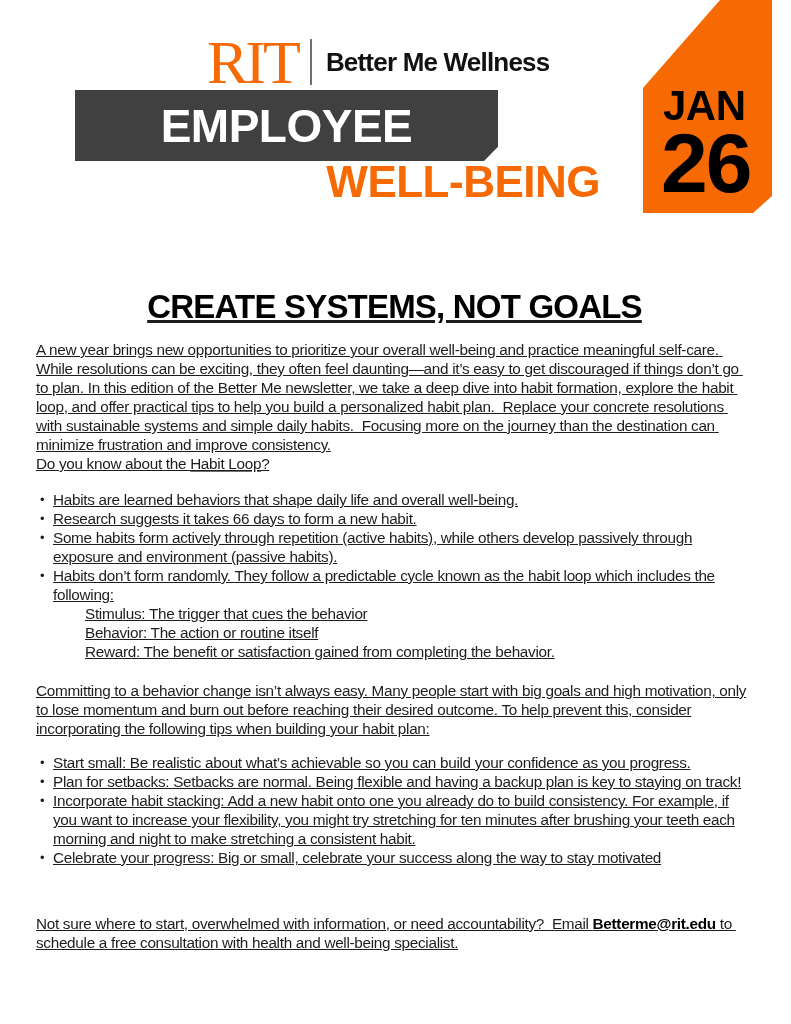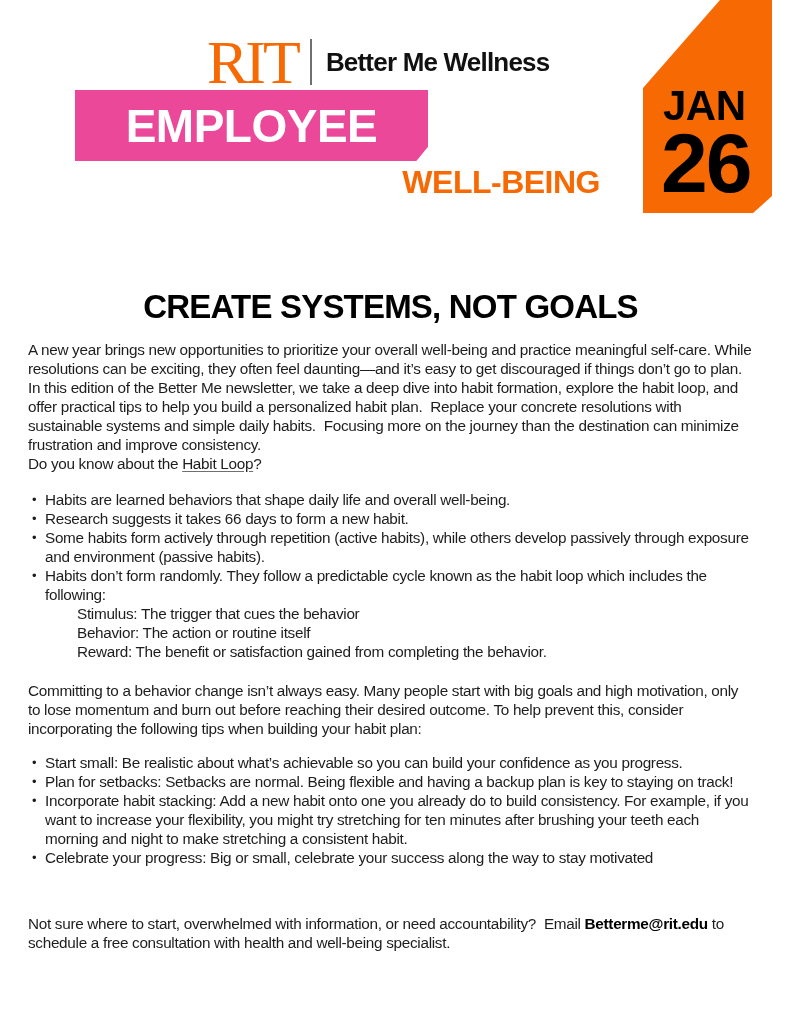--- a/index.html
+++ b/index.html
@@ -39,40 +39,40 @@
     font-size: 26px;
     font-weight: 700;
     letter-spacing: -0.8px;
     color: #111111;
     white-space: nowrap;
   }
 
   .banner-employee {
     position: absolute;
     left: 75px; top: 90px;
-    width: 353px; height: 71px;
-    background: #ec4899;
+    width: 423px; height: 71px;
+    background: #404040;
     clip-path: polygon(0 0, 100% 0, 100% 80%, 96.7% 100%, 0 100%);
     display: flex;
     align-items: center;
     justify-content: center;
   }
   .banner-employee-text {
     color: #ffffff;
     font-size: 46px;
     font-weight: 800;
     letter-spacing: -0.5px;
   }
   .wellbeing-text {
     position: absolute;
     left: 0; top: 160px;
     width: 600px;
     text-align: right;
     color: #F76902;
-    font-size: 32px;
+    font-size: 44px;
     line-height: 44px;
     font-weight: 800;
     letter-spacing: -0.5px;
   }
 
   .date-badge {
     position: absolute;
     left: 643px; top: 0;
     width: 129px; height: 213px;
     background: #F76902;
@@ -88,24 +88,25 @@
   }
   .date-day {
     margin: 10px 0 0 18px;
     font-size: 84px;
     line-height: 62px;
     letter-spacing: -2px;
   }
 
   
   .content {
-    padding: 0 38px 0 28px;
+    padding: 0 38px 0 36px;
     font-size: 15.3px;
     line-height: 19px;
     letter-spacing: -0.3px;
+    text-decoration: underline;
   }
   .article-title {
     margin: 0;
     padding-top: 58px;
     text-align: center;
     font-size: 33px;
     line-height: 38px;
     font-weight: 900;
     letter-spacing: -0.8px;
     color: #000000;

